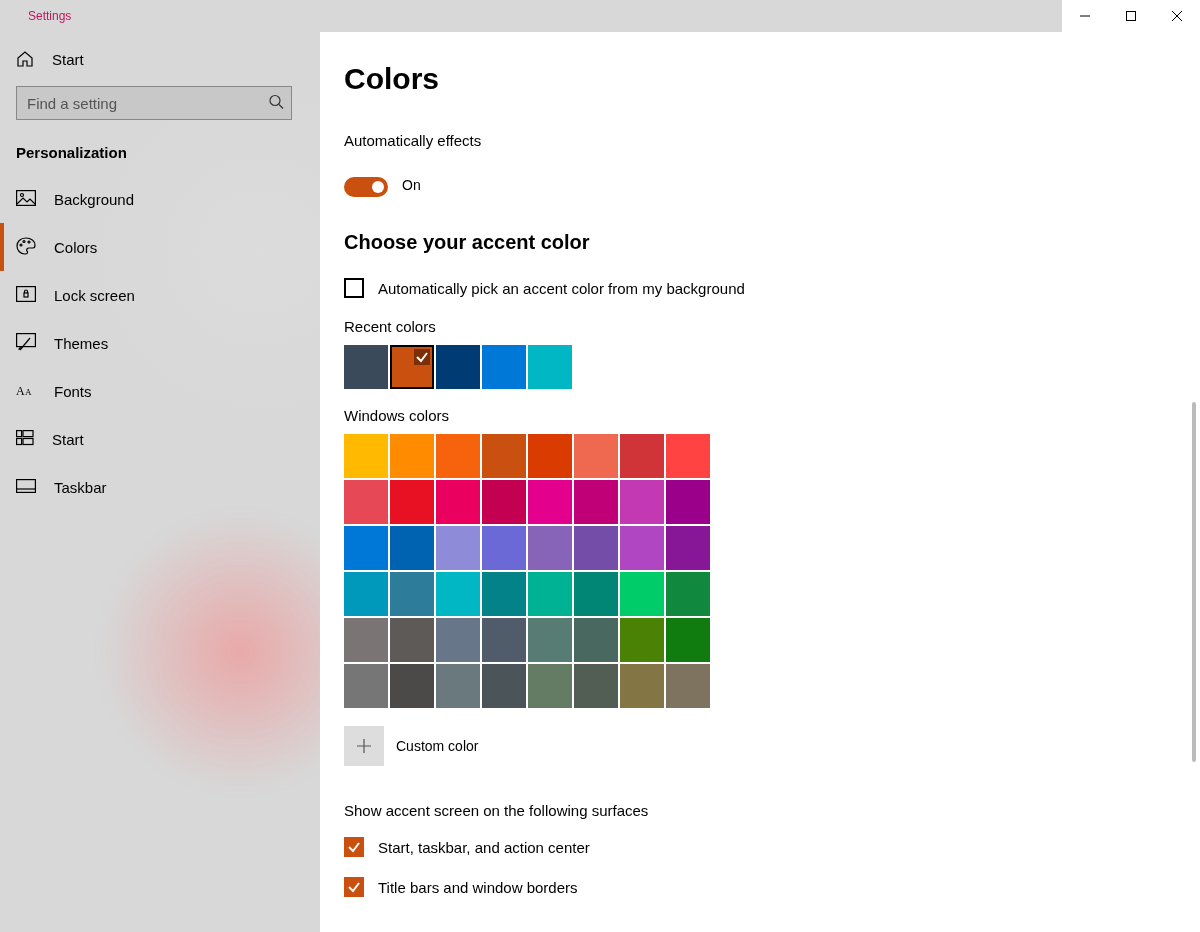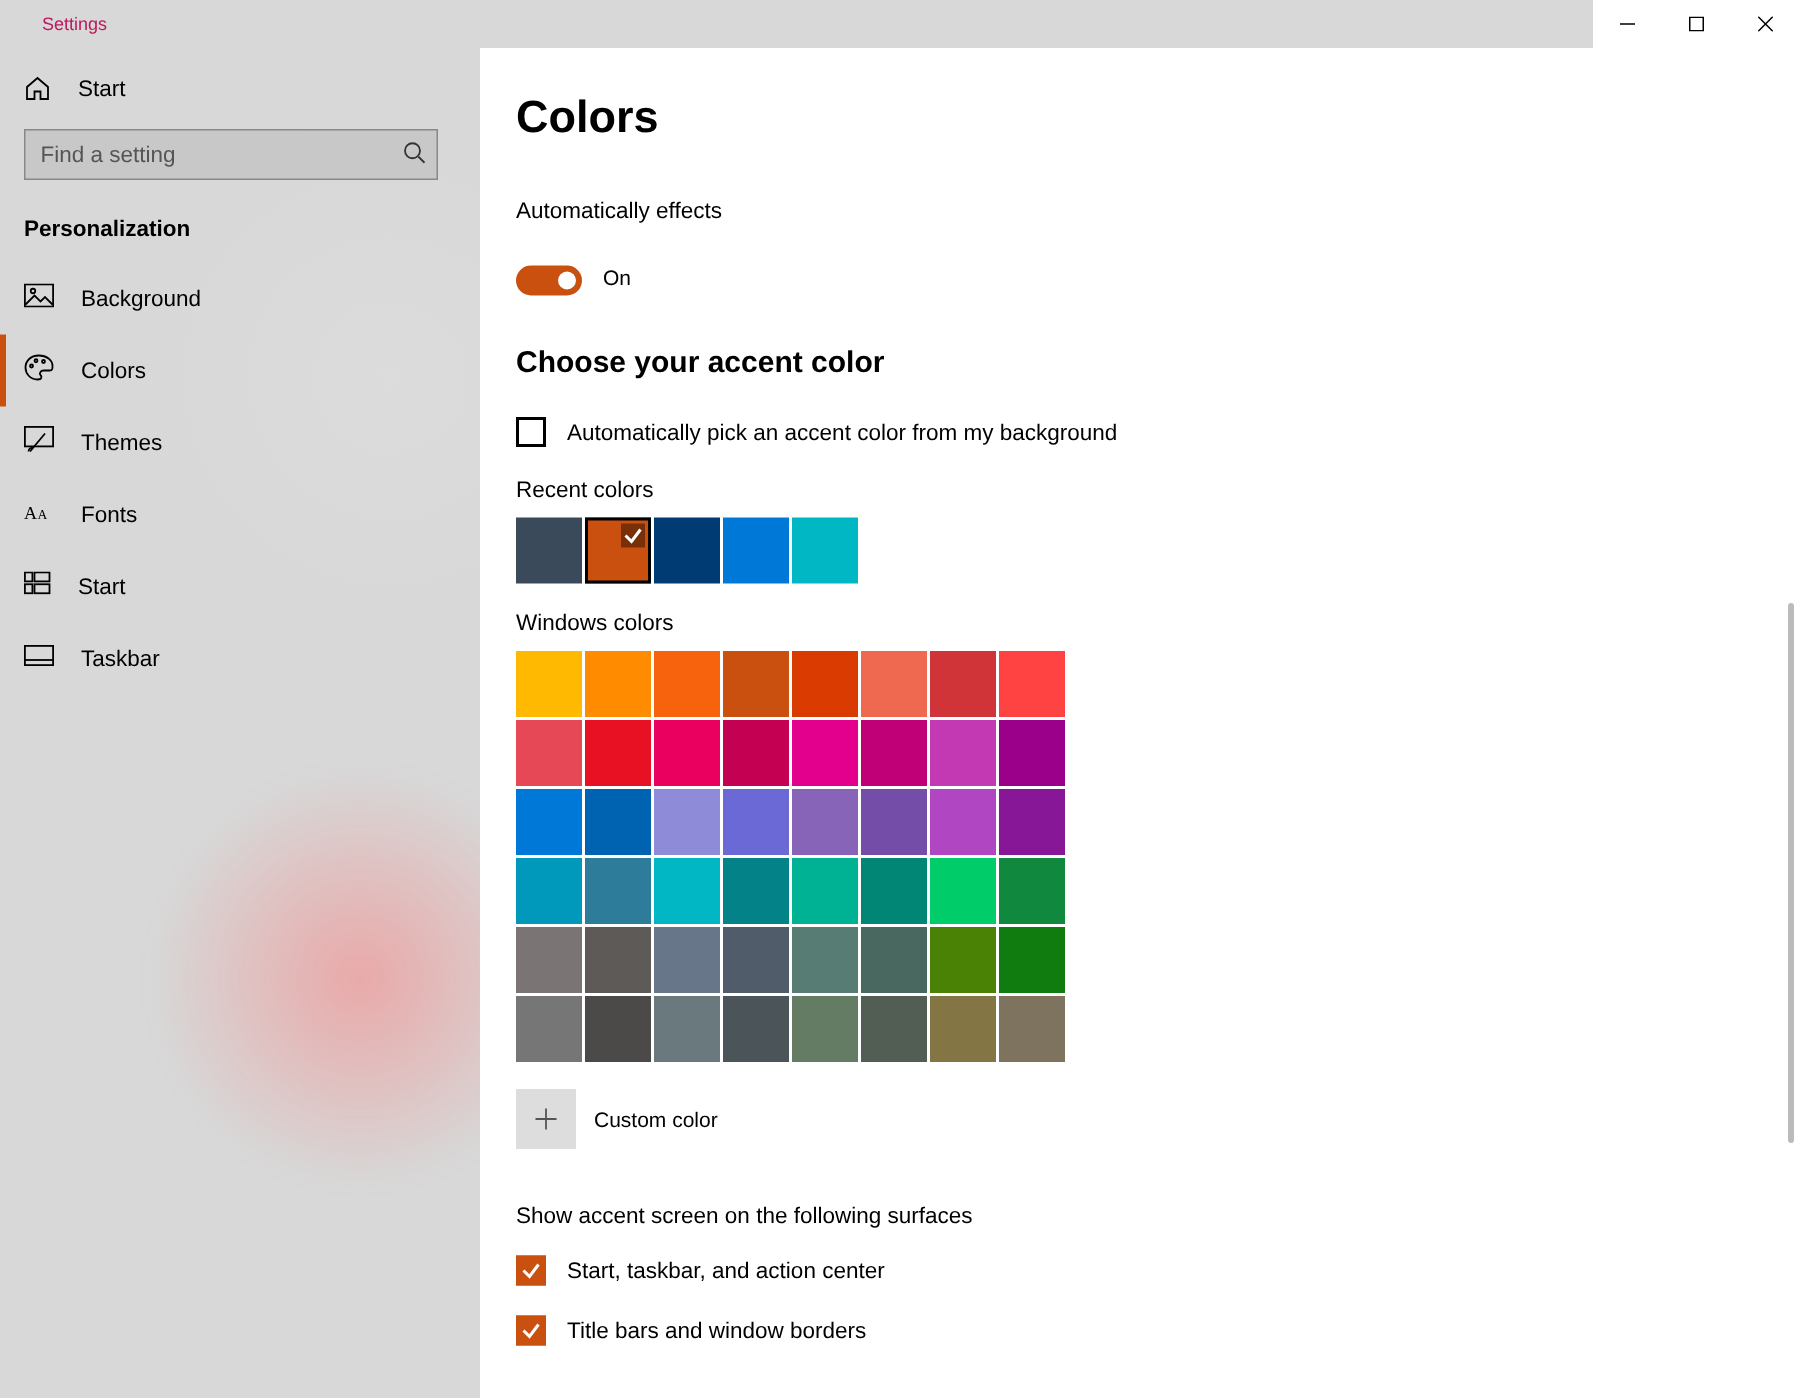--- a/index.html
+++ b/index.html
@@ -215,20 +215,28 @@
                  <span>Background</span>
           </div>
           <div class="navitem active">
             <span><svg width="20" height="18" viewBox="0 0 20 18" fill="none" stroke="#000" stroke-width="1.2">
                 <path d="M10 1 C4 1 1 5 1 9 c0 4 3 8 8 8 c3 0 3-2 2-3 c-1-1 0-3 2-3 h4 c2 0 2-1 2-3 C19 4 15 1 10 1 Z"></path>
                 <circle cx="5" cy="8" r="1"></circle>
                 <circle cx="8" cy="4.5" r="1"></circle>
                 <circle cx="13" cy="5" r="1"></circle>
               </svg></span>
                  <span>Colors</span>
+          </div>
+          <div class="navitem">
+            <span><svg width="20" height="16" viewBox="0 0 20 16" fill="none" stroke="#000" stroke-width="1.2">
+                <rect x="0.6" y="0.6" width="18.8" height="14.8"></rect>
+                <rect x="8" y="7" width="4" height="4"></rect>
+                <path d="M8.5 7 V5.5 a1.5 1.5 0 0 1 3 0 V7"></path>
+              </svg></span>
+                 <span>Lock screen</span>
           </div>
           <div class="navitem">
             <span><svg width="20" height="18" viewBox="0 0 20 18" fill="none" stroke="#000" stroke-width="1.2">
                 <rect x="0.6" y="0.6" width="18.8" height="13"></rect>
                 <path d="M4 17 L14 5"></path>
                 <path d="M3 17 c0-2 2-3 3-2"></path>
               </svg></span>
                  <span>Themes</span>
           </div>
           <div class="navitem">

